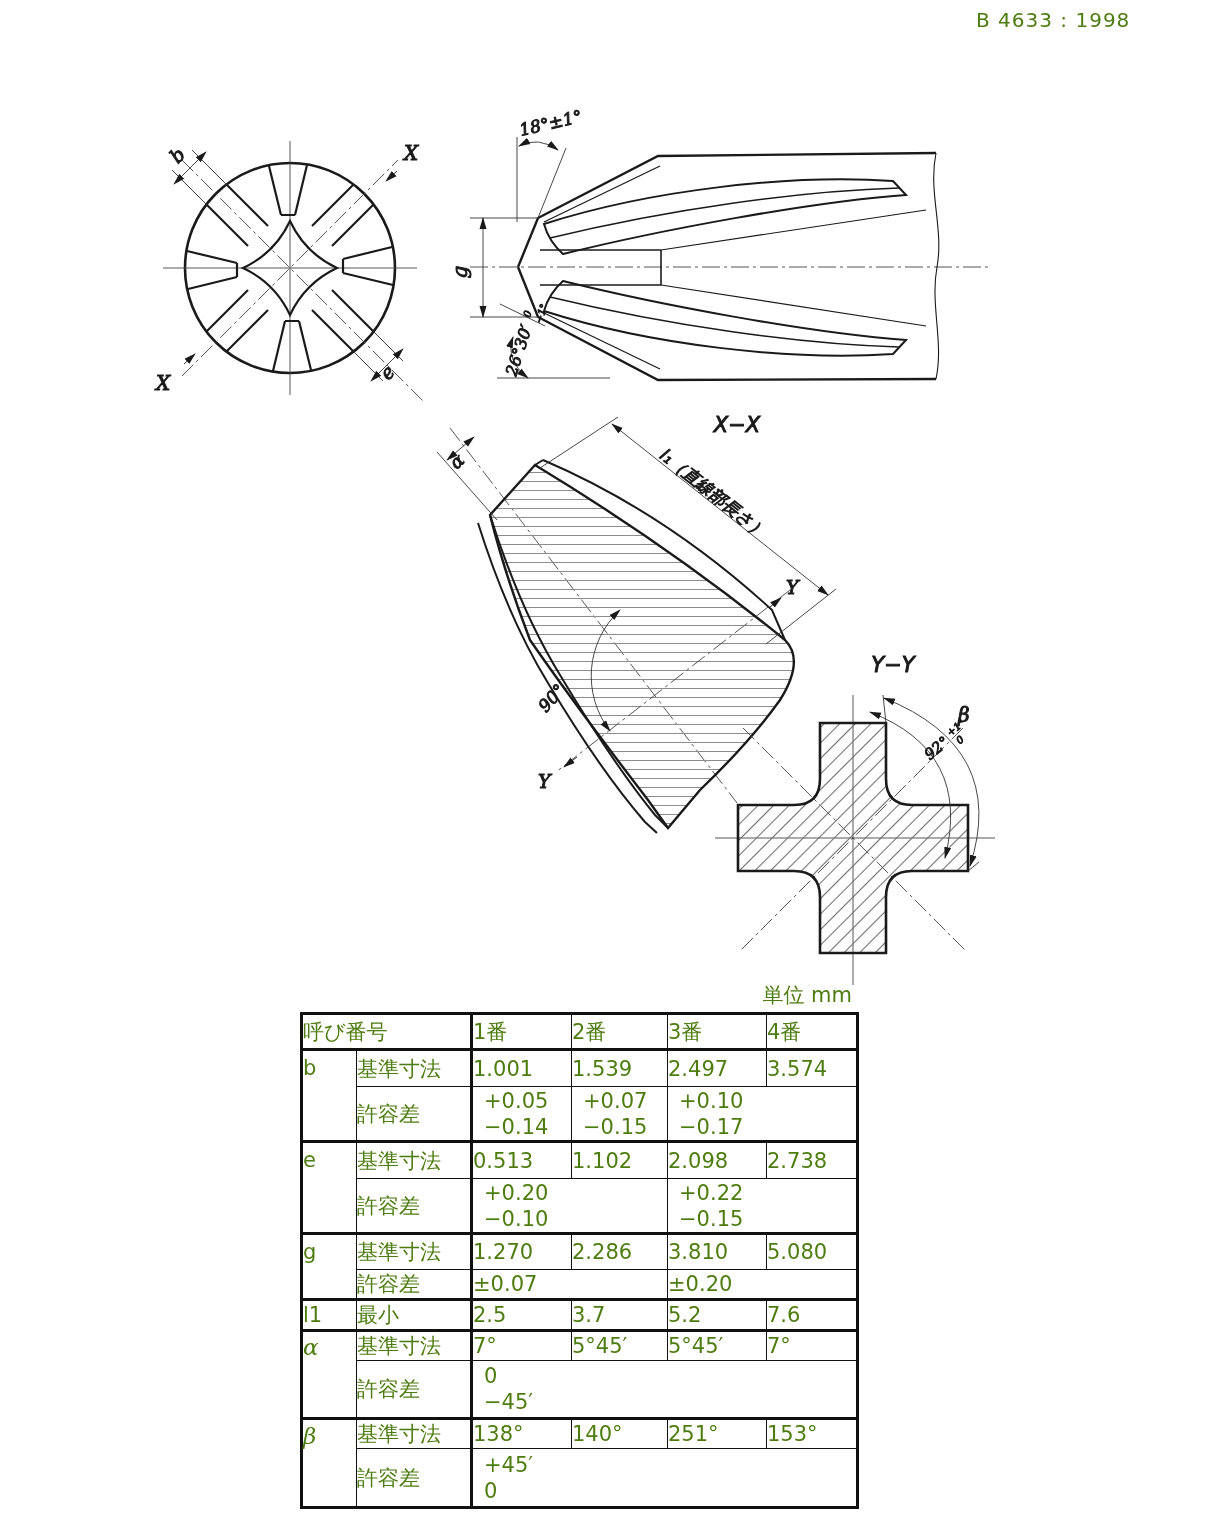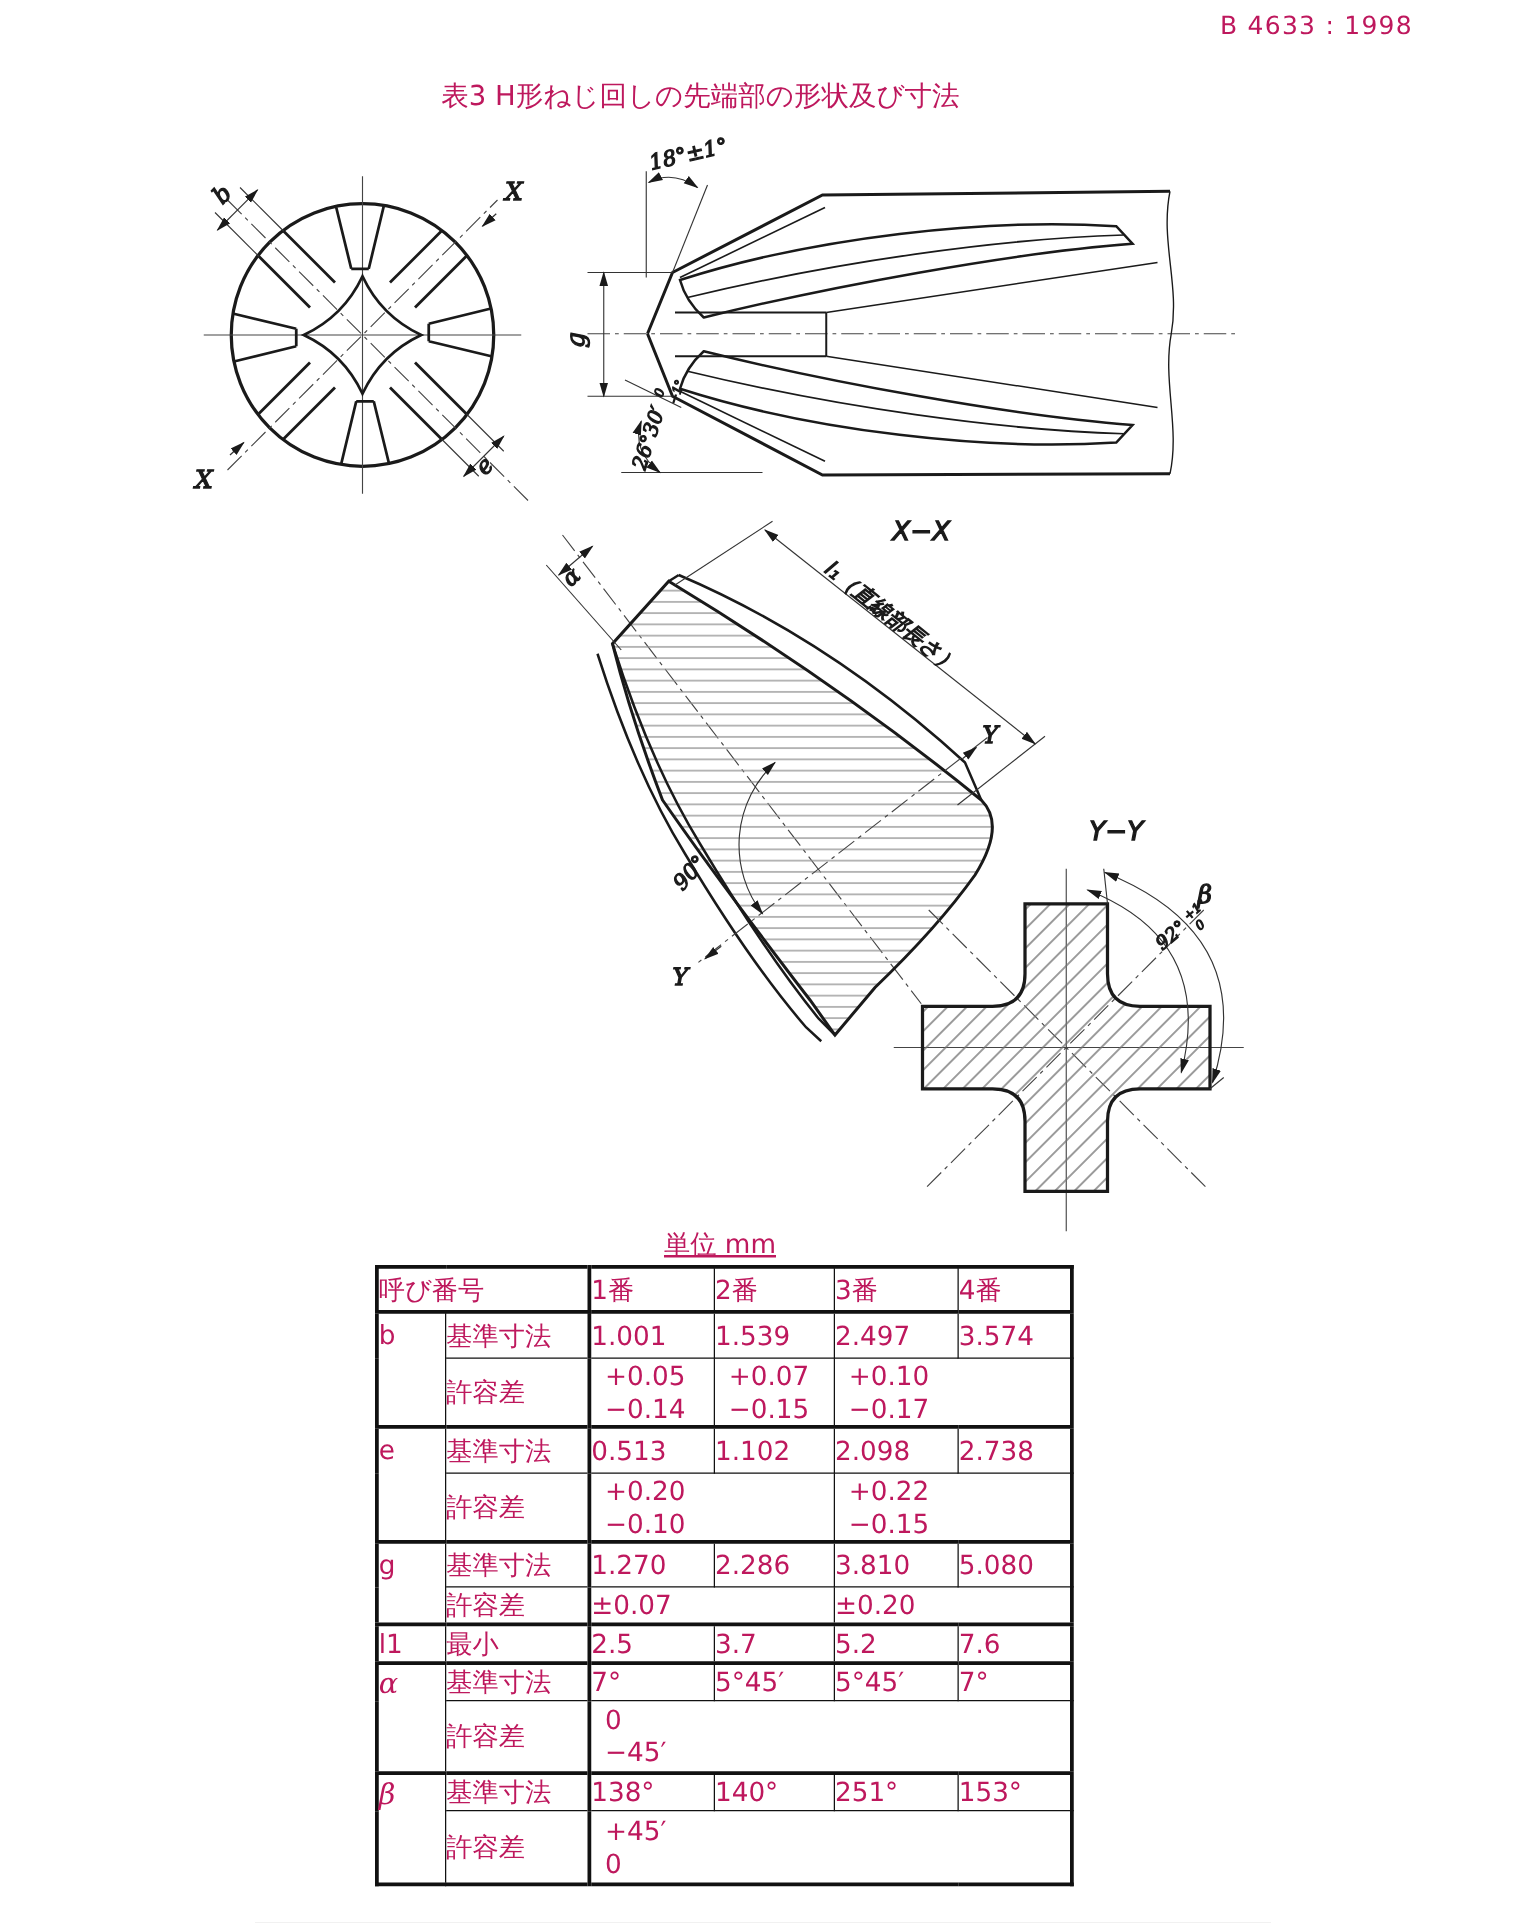--- a/index.html
+++ b/index.html
@@ -1,20 +1,20 @@
 <!DOCTYPE html>
 <html><head>
 <meta charset="utf-8">
 <style>
   html,body{margin:0;padding:0;background:#e8e8e8;}
   .page{position:relative;width:1224px;height:1538px;background:#ffffff;overflow:hidden;
-        font-family:"DejaVu Sans","Liberation Sans",sans-serif;color:#be185d;}
+        font-family:"DejaVu Sans","Liberation Sans",sans-serif;color:#4d7c0f;}
   .doc-number{position:absolute;top:8px;left:976px;font-size:20px;letter-spacing:1px;}
   .fig-title{position:absolute;top:62px;left:353px;font-size:22px;}
-  .unit-label{position:absolute;top:981px;left:300px;width:552px;text-align:center;font-size:21px;text-decoration:underline;}
+  .unit-label{position:absolute;top:981px;left:300px;width:552px;text-align:right;font-size:21px;}
   svg.drawings{position:absolute;top:0;left:0;}
   svg text{font-family:"DejaVu Serif","Liberation Serif",serif;font-style:italic;fill:#1a1a1a;}
   svg text.jp{font-family:"DejaVu Sans","Liberation Sans",sans-serif;font-style:italic;}
 
   table.dim{position:absolute;left:300px;top:1012px;width:556px;border-collapse:collapse;
             table-layout:fixed;border:3px solid #111;font-size:21px;}
   table.dim td{border:1.5px solid #111;text-align:left;vertical-align:middle;padding:0;
                font-family:"DejaVu Sans","Liberation Sans",sans-serif;}
   table.dim td.grp{border-top:3px solid #111;}
   table.dim tr.hdr td{border-bottom:3px solid #111;}
@@ -22,21 +22,20 @@
   table.dim td.sym{vertical-align:top;padding-top:5px;}
   table.dim td.sym.greek{font-style:italic;font-family:"DejaVu Serif","Liberation Serif",serif;font-size:23px;}
   .two{display:flex;flex-direction:column;justify-content:center;height:100%;line-height:26px;margin-left:11px;}
 </style>
 </head>
 <body>
 
 <div class="page">
 
   <div class="doc-number">B 4633 : 1998</div>
-  <div class="fig-title">表3 H形ねじ回しの先端部の形状及び寸法</div>
 
   <svg class="drawings" width="1224" height="1000" viewBox="0 0 1224 1000">
     <defs>
       <marker id="arr" markerUnits="userSpaceOnUse" markerWidth="12" markerHeight="10" viewBox="0 0 12 10" refX="11" refY="5" orient="auto-start-reverse">
         <path d="M0,1.5 L12,5 L0,8.5 z" fill="#1a1a1a"></path>
       </marker>
       <pattern id="hatchH" width="10" height="9" patternUnits="userSpaceOnUse">
         <line x1="0" y1="4.5" x2="10" y2="4.5" stroke="#8d8d8d" stroke-width="1"></line>
       </pattern>
       <pattern id="hatchD" width="11" height="11" patternUnits="userSpaceOnUse" patternTransform="rotate(-45)">

